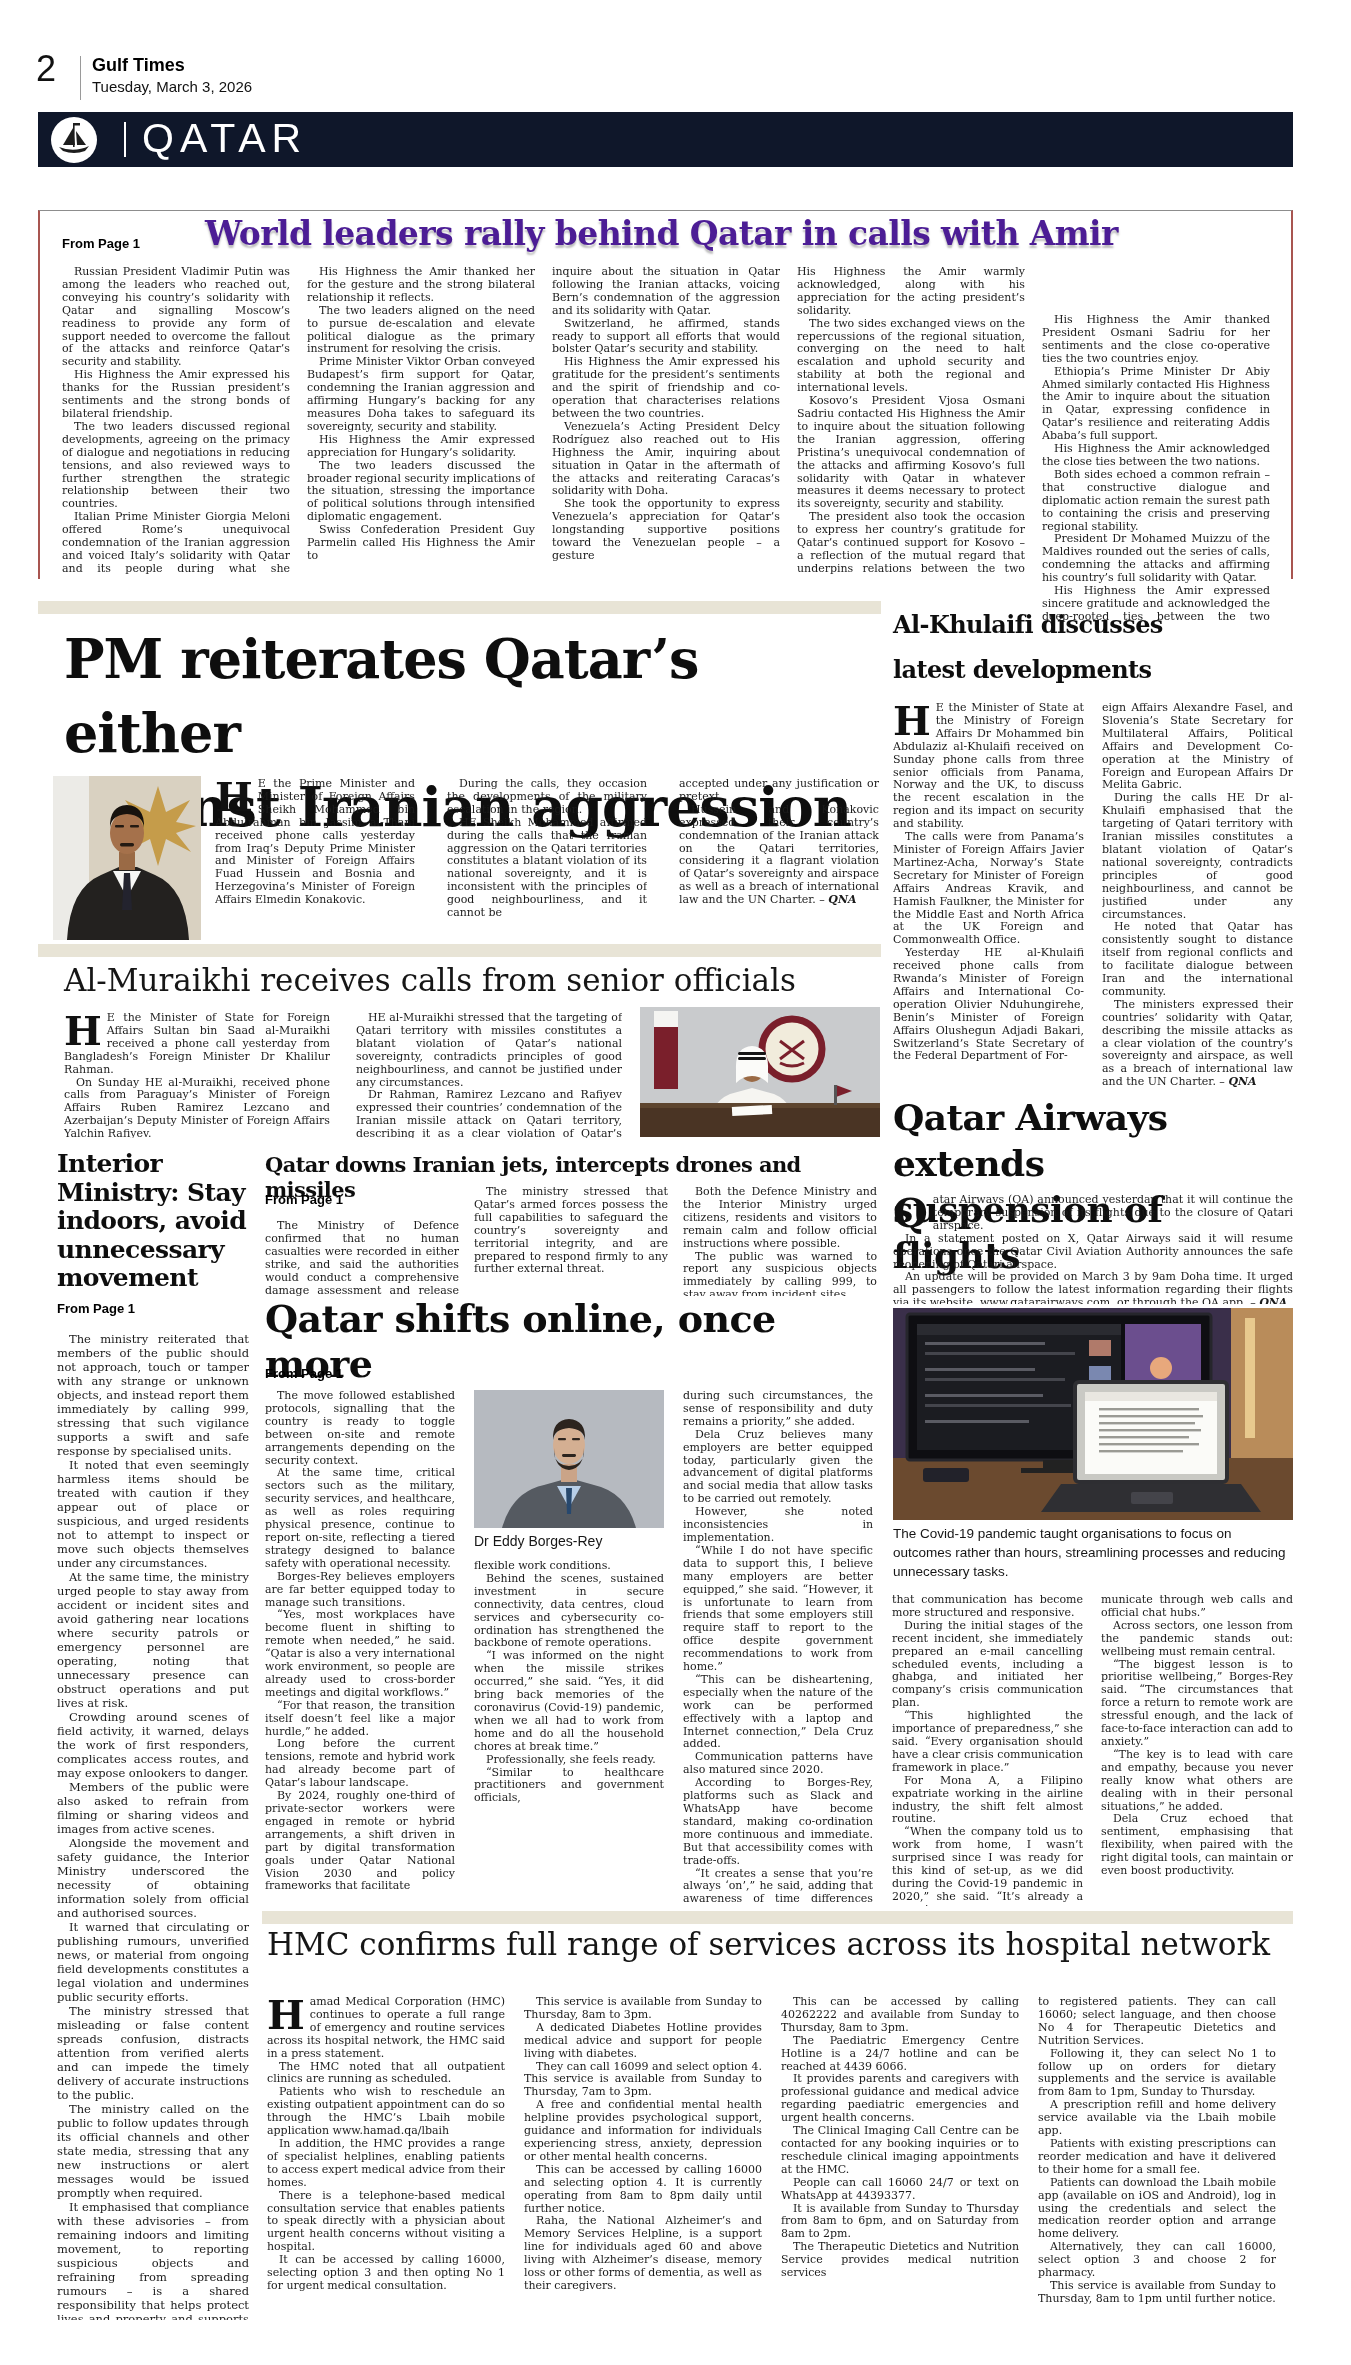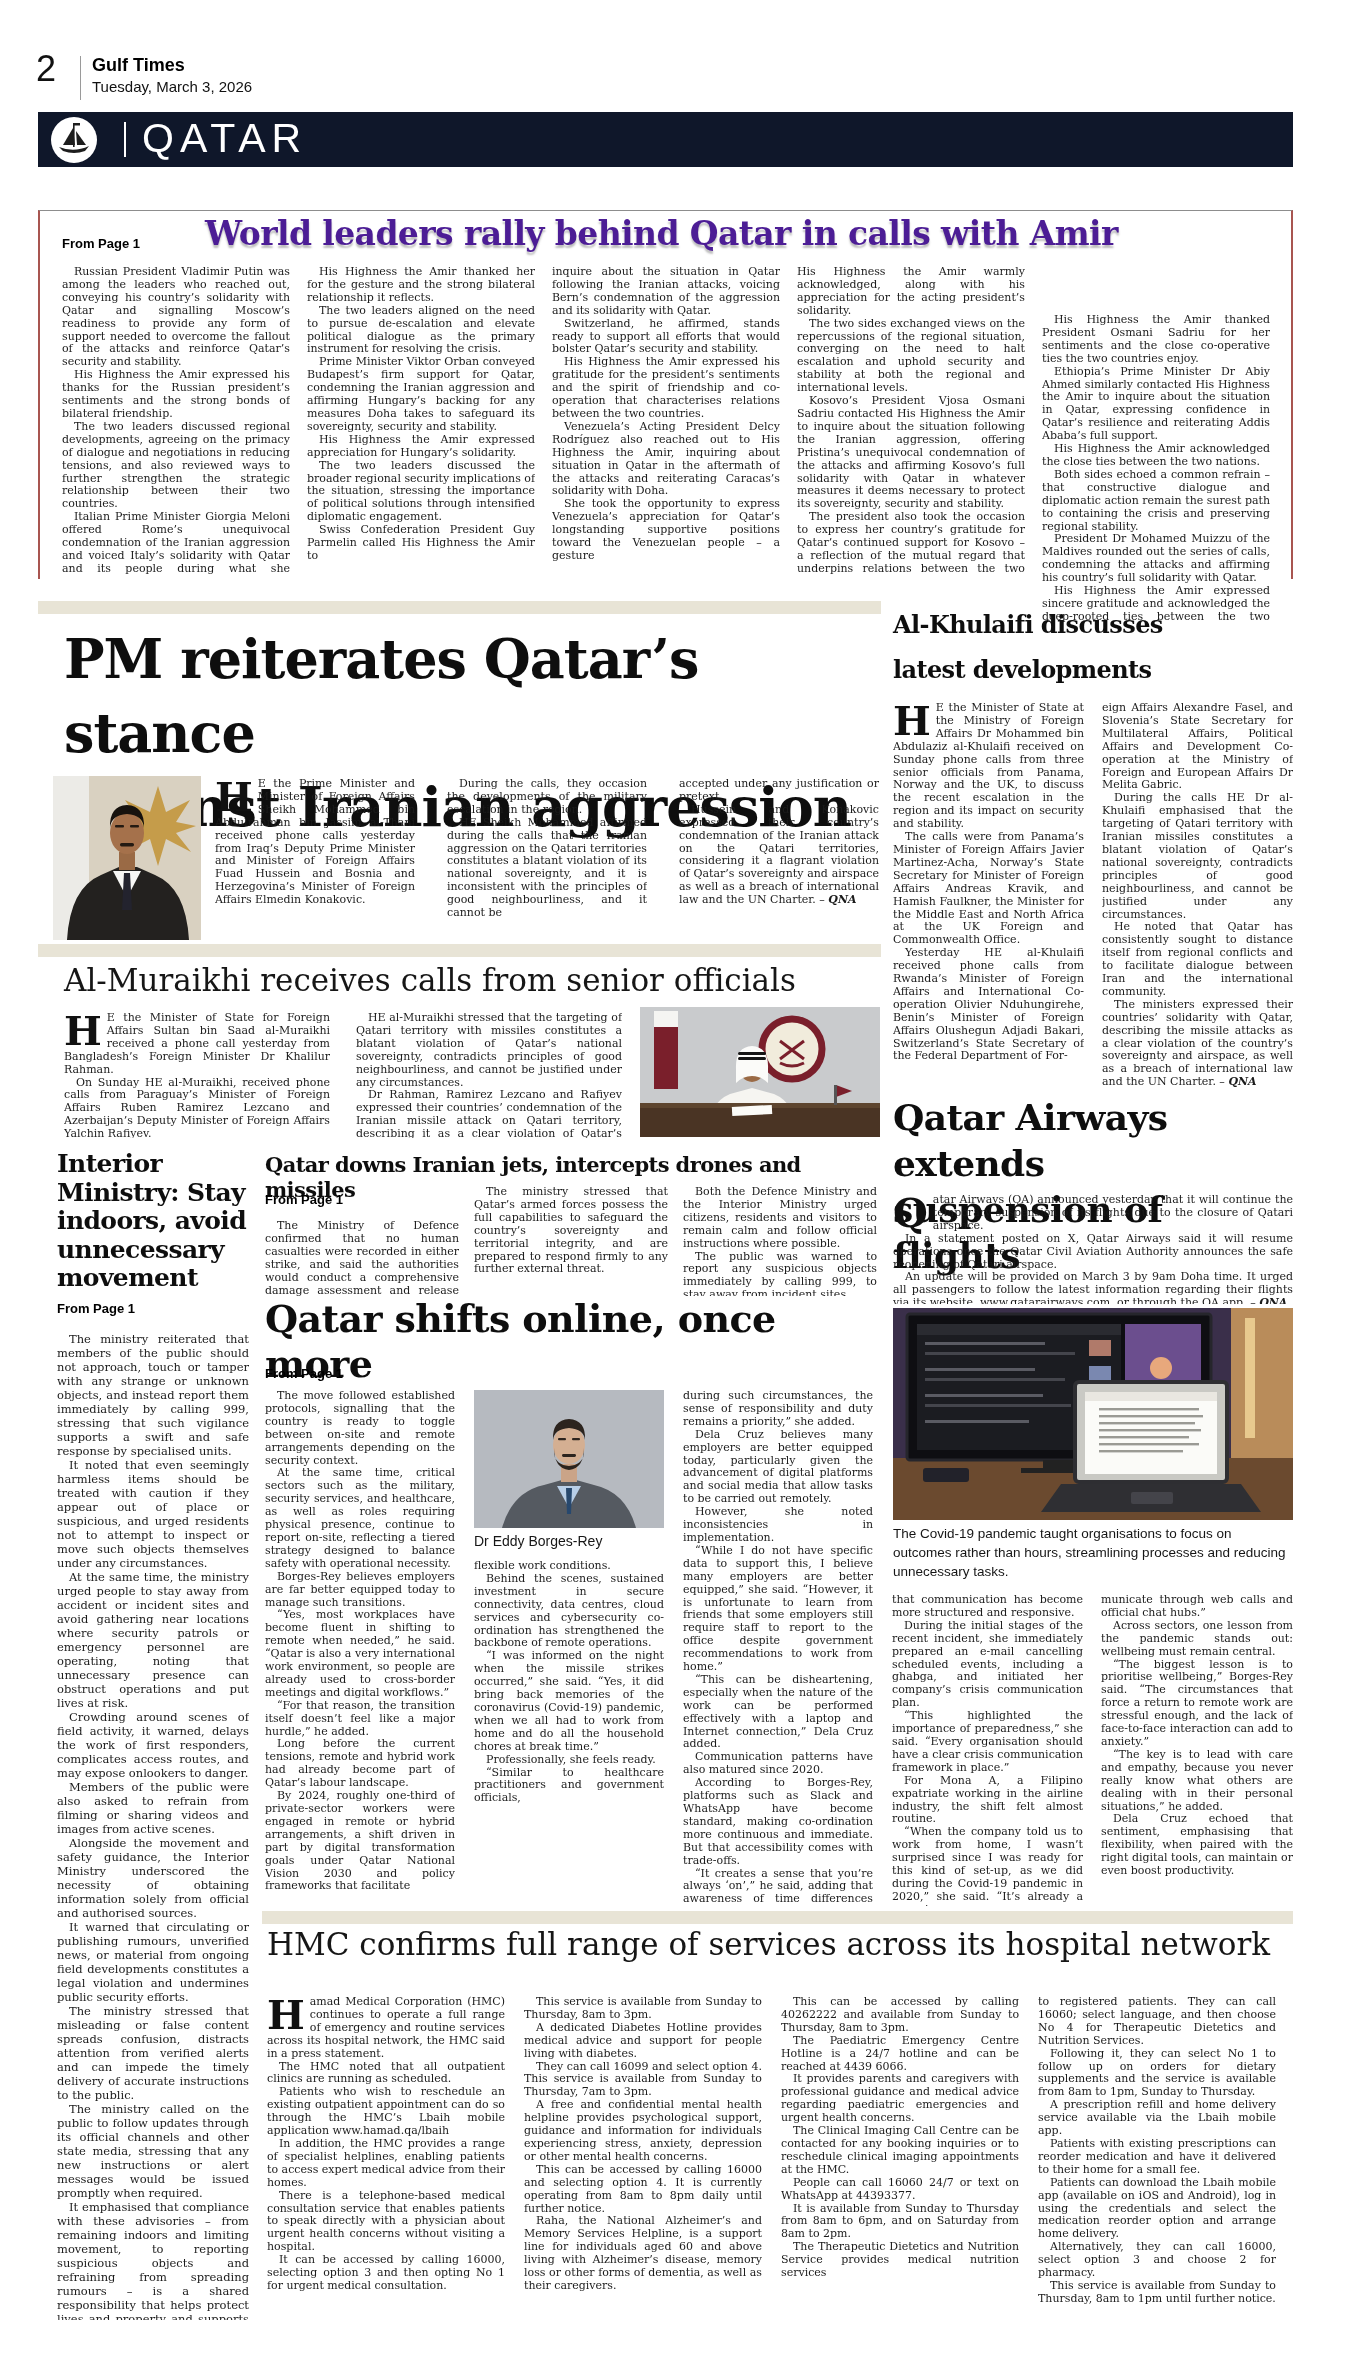--- a/index.html
+++ b/index.html
@@ -147,21 +147,21 @@
       <p>His Highness the Amir thanked President Osmani Sadriu for her sentiments and the close co-operative ties the two countries enjoy.</p>
       <p>Ethiopia’s Prime Minister Dr Abiy Ahmed similarly contacted His Highness the Amir to inquire about the situation in Qatar, expressing confidence in Qatar’s resilience and reiterating Addis Ababa’s full support.</p>
       <p>His Highness the Amir acknowledged the close ties between the two nations.</p>
       <p>Both sides echoed a common refrain – that constructive dialogue and diplomatic action remain the surest path to containing the crisis and preserving regional stability.</p>
       <p>President Dr Mohamed Muizzu of the Maldives rounded out the series of calls, condemning the attacks and affirming his country’s full solidarity with Qatar.</p>
       <p>His Highness the Amir expressed sincere gratitude and acknowledged the deep-rooted ties between the two nations.</p>
     </div>
 
   <div class="pos band band1"></div>
   <div class="pos pm-headline hb">
-    <div>PM reiterates Qatar’s stance</div>
+    <div>PM reiterates Qatar’s either</div>
     <div>against Iranian aggression</div>
   </div>
   <svg class="pos pm-photo" viewBox="0 0 148 164">
     <rect width="148" height="164" fill="#d9d1c1"></rect>
     <rect x="0" y="0" width="36" height="164" fill="#ecebe7"></rect>
     <polygon fill="#c59c4a" points="105,10 113,36 137,24 123,46 143,50 123,57 138,76 113,63 105,90 97,63 72,76 87,57 67,50 87,46 72,24 97,36"></polygon>
     <path d="M14 164 Q17 112 48 99 L66 91 L84 91 L102 99 Q133 112 136 164 Z" fill="#23211f"></path>
     <polygon points="60,95 74,122 88,95" fill="#f6f6f4"></polygon>
     <polygon points="71,97 77,97 79,134 69,134" fill="#23232e"></polygon>
     <rect x="66" y="76" width="16" height="18" fill="#9a6a45"></rect>

